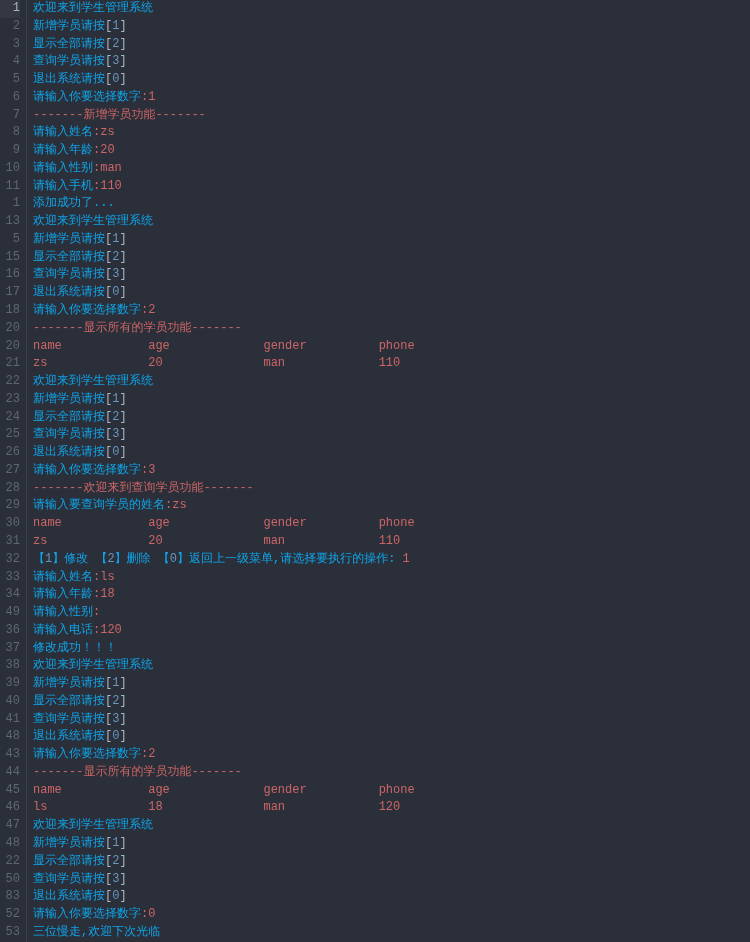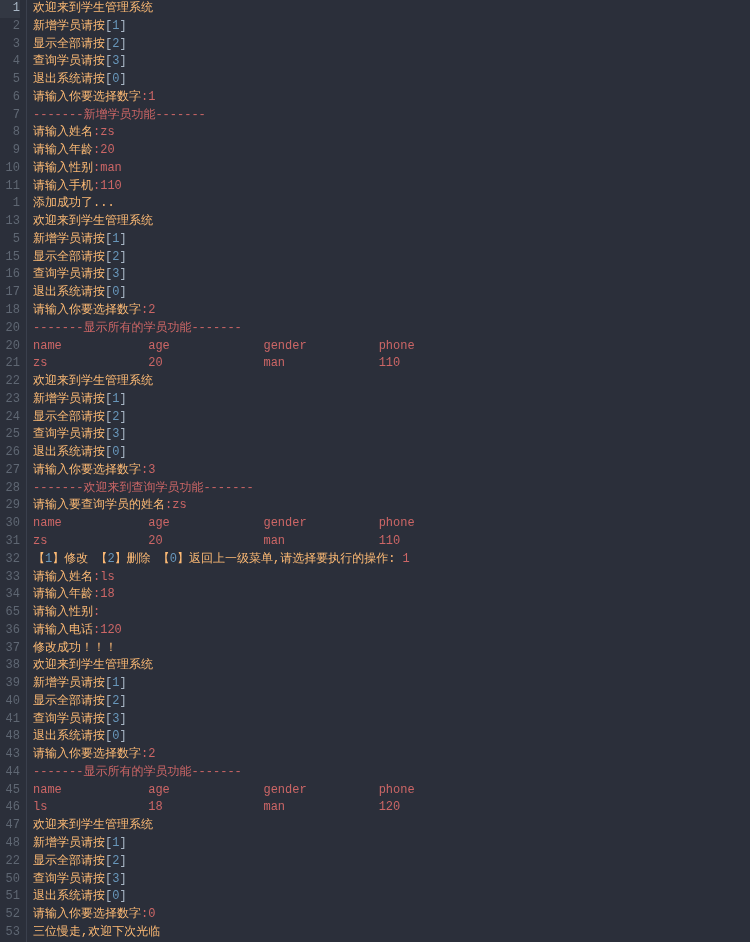--- a/index.html
+++ b/index.html
@@ -23,21 +23,21 @@
   .gutter .lineno { height: 17.77px; }
   .gutter .lineno.hl { background: #333843; color: #a9b7c6; }
   .code {
     flex: 1;
     border-left: 1px solid #3b404d;
     padding-left: 6px;
     white-space: pre;
     overflow: hidden;
   }
   .line { height: 17.77px; }
-  .tok-plain  { color: #fdba74; }
+  .tok-plain  { color: #0ea5e9; }
   .tok-num    { color: #6897bb; }
   .tok-red    { color: #cc6666; }
   .tok-brace  { color: #a9b7c6; }
 </style>
 </head>
 <body>
 
 <div class="editor">
   <div class="gutter">
       <div class="lineno hl">1</div>
@@ -67,34 +67,34 @@
       <div class="lineno">25</div>
       <div class="lineno">26</div>
       <div class="lineno">27</div>
       <div class="lineno">28</div>
       <div class="lineno">29</div>
       <div class="lineno">30</div>
       <div class="lineno">31</div>
       <div class="lineno">32</div>
       <div class="lineno">33</div>
       <div class="lineno">34</div>
-      <div class="lineno">65</div>
+      <div class="lineno">49</div>
       <div class="lineno">36</div>
       <div class="lineno">37</div>
       <div class="lineno">38</div>
       <div class="lineno">39</div>
       <div class="lineno">40</div>
       <div class="lineno">41</div>
       <div class="lineno">48</div>
       <div class="lineno">43</div>
       <div class="lineno">44</div>
       <div class="lineno">45</div>
       <div class="lineno">46</div>
       <div class="lineno">47</div>
       <div class="lineno">48</div>
       <div class="lineno">22</div>
       <div class="lineno">50</div>
-      <div class="lineno">51</div>
+      <div class="lineno">83</div>
       <div class="lineno">52</div>
       <div class="lineno">53</div>
     </div>
   <div class="code"><div class="line"><span class="tok-plain">欢迎来到学生管理系统</span></div><div class="line"><span class="tok-plain">新增学员请按</span><span class="tok-brace">[</span><span class="tok-num">1</span><span class="tok-brace">]</span></div><div class="line"><span class="tok-plain">显示全部请按</span><span class="tok-brace">[</span><span class="tok-num">2</span><span class="tok-brace">]</span></div><div class="line"><span class="tok-plain">查询学员请按</span><span class="tok-brace">[</span><span class="tok-num">3</span><span class="tok-brace">]</span></div><div class="line"><span class="tok-plain">退出系统请按</span><span class="tok-brace">[</span><span class="tok-num">0</span><span class="tok-brace">]</span></div><div class="line"><span class="tok-plain">请输入你要选择数字</span><span class="tok-red">:1</span></div><div class="line"><span class="tok-red">-------新增学员功能-------</span></div><div class="line"><span class="tok-plain">请输入姓名</span><span class="tok-red">:zs</span></div><div class="line"><span class="tok-plain">请输入年龄</span><span class="tok-red">:20</span></div><div class="line"><span class="tok-plain">请输入性别</span><span class="tok-red">:man</span></div><div class="line"><span class="tok-plain">请输入手机</span><span class="tok-red">:110</span></div><div class="line"><span class="tok-plain">添加成功了...</span></div><div class="line"><span class="tok-plain">欢迎来到学生管理系统</span></div><div class="line"><span class="tok-plain">新增学员请按</span><span class="tok-brace">[</span><span class="tok-num">1</span><span class="tok-brace">]</span></div><div class="line"><span class="tok-plain">显示全部请按</span><span class="tok-brace">[</span><span class="tok-num">2</span><span class="tok-brace">]</span></div><div class="line"><span class="tok-plain">查询学员请按</span><span class="tok-brace">[</span><span class="tok-num">3</span><span class="tok-brace">]</span></div><div class="line"><span class="tok-plain">退出系统请按</span><span class="tok-brace">[</span><span class="tok-num">0</span><span class="tok-brace">]</span></div><div class="line"><span class="tok-plain">请输入你要选择数字</span><span class="tok-red">:2</span></div><div class="line"><span class="tok-red">-------显示所有的学员功能-------</span></div><div class="line"><span class="tok-red">name            age             gender          phone</span></div><div class="line"><span class="tok-red">zs              20              man             110</span></div><div class="line"><span class="tok-plain">欢迎来到学生管理系统</span></div><div class="line"><span class="tok-plain">新增学员请按</span><span class="tok-brace">[</span><span class="tok-num">1</span><span class="tok-brace">]</span></div><div class="line"><span class="tok-plain">显示全部请按</span><span class="tok-brace">[</span><span class="tok-num">2</span><span class="tok-brace">]</span></div><div class="line"><span class="tok-plain">查询学员请按</span><span class="tok-brace">[</span><span class="tok-num">3</span><span class="tok-brace">]</span></div><div class="line"><span class="tok-plain">退出系统请按</span><span class="tok-brace">[</span><span class="tok-num">0</span><span class="tok-brace">]</span></div><div class="line"><span class="tok-plain">请输入你要选择数字</span><span class="tok-red">:3</span></div><div class="line"><span class="tok-red">-------欢迎来到查询学员功能-------</span></div><div class="line"><span class="tok-plain">请输入要查询学员的姓名</span><span class="tok-red">:zs</span></div><div class="line"><span class="tok-red">name            age             gender          phone</span></div><div class="line"><span class="tok-red">zs              20              man             110</span></div><div class="line"><span class="tok-plain">【</span><span class="tok-num">1</span><span class="tok-plain">】修改 【</span><span class="tok-num">2</span><span class="tok-plain">】删除 【</span><span class="tok-num">0</span><span class="tok-plain">】返回上一级菜单,请选择要执行的操作:</span><span class="tok-red"> 1</span></div><div class="line"><span class="tok-plain">请输入姓名</span><span class="tok-red">:ls</span></div><div class="line"><span class="tok-plain">请输入年龄</span><span class="tok-red">:18</span></div><div class="line"><span class="tok-plain">请输入性别</span><span class="tok-red">:</span></div><div class="line"><span class="tok-plain">请输入电话</span><span class="tok-red">:120</span></div><div class="line"><span class="tok-plain">修改成功！！！</span></div><div class="line"><span class="tok-plain">欢迎来到学生管理系统</span></div><div class="line"><span class="tok-plain">新增学员请按</span><span class="tok-brace">[</span><span class="tok-num">1</span><span class="tok-brace">]</span></div><div class="line"><span class="tok-plain">显示全部请按</span><span class="tok-brace">[</span><span class="tok-num">2</span><span class="tok-brace">]</span></div><div class="line"><span class="tok-plain">查询学员请按</span><span class="tok-brace">[</span><span class="tok-num">3</span><span class="tok-brace">]</span></div><div class="line"><span class="tok-plain">退出系统请按</span><span class="tok-brace">[</span><span class="tok-num">0</span><span class="tok-brace">]</span></div><div class="line"><span class="tok-plain">请输入你要选择数字</span><span class="tok-red">:2</span></div><div class="line"><span class="tok-red">-------显示所有的学员功能-------</span></div><div class="line"><span class="tok-red">name            age             gender          phone</span></div><div class="line"><span class="tok-red">ls              18              man             120</span></div><div class="line"><span class="tok-plain">欢迎来到学生管理系统</span></div><div class="line"><span class="tok-plain">新增学员请按</span><span class="tok-brace">[</span><span class="tok-num">1</span><span class="tok-brace">]</span></div><div class="line"><span class="tok-plain">显示全部请按</span><span class="tok-brace">[</span><span class="tok-num">2</span><span class="tok-brace">]</span></div><div class="line"><span class="tok-plain">查询学员请按</span><span class="tok-brace">[</span><span class="tok-num">3</span><span class="tok-brace">]</span></div><div class="line"><span class="tok-plain">退出系统请按</span><span class="tok-brace">[</span><span class="tok-num">0</span><span class="tok-brace">]</span></div><div class="line"><span class="tok-plain">请输入你要选择数字</span><span class="tok-red">:0</span></div><div class="line"><span class="tok-plain">三位慢走,欢迎下次光临</span></div></div>
 </div>
 
 </body></html>

